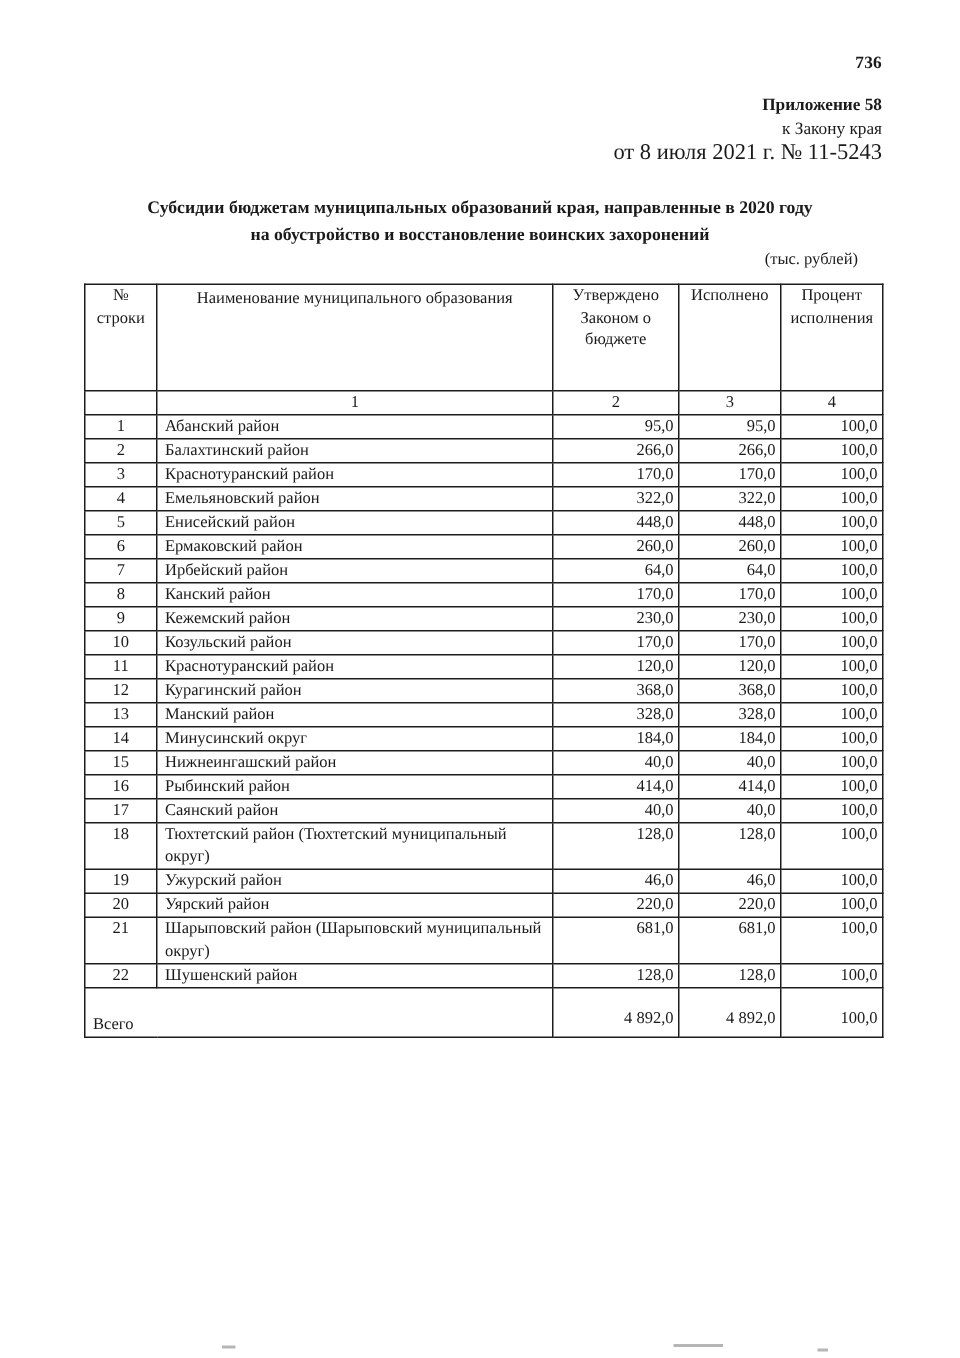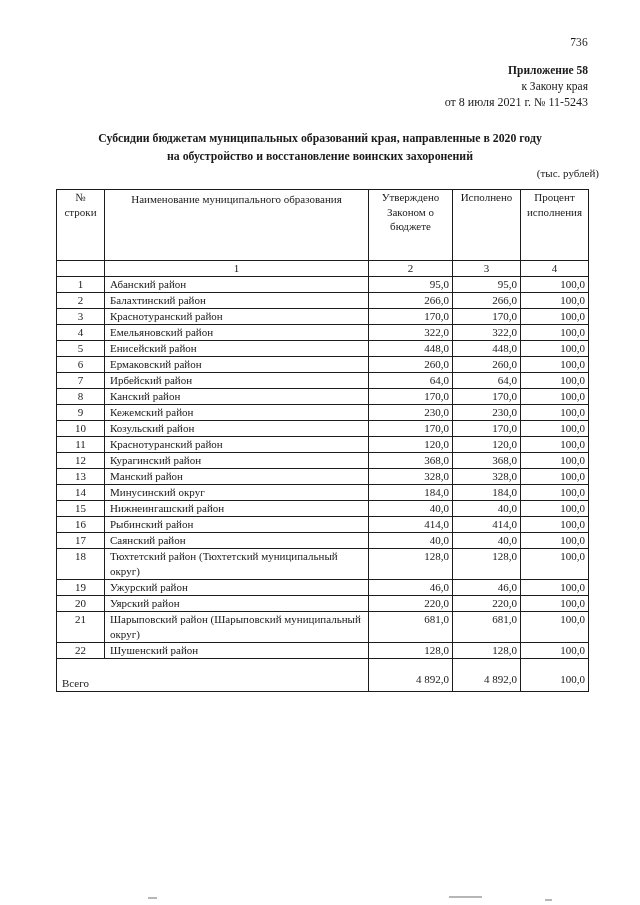--- a/index.html
+++ b/index.html
@@ -22,63 +22,63 @@
     width: 640px;
     height: 905px;
   }
 
   
   .page-number {
     position: absolute;
     top: 36px;
     right: 52px;
     font-size: 11.5px;
-    font-weight: normal;
+    font-weight: bold;
     letter-spacing: 0.2px;
     text-align: center;
   }
   .ref-block {
     position: absolute;
     top: 62px;
     right: 52px;
     text-align: right;
     line-height: 16px;
   }
   .ref-line-1 {
     font-size: 11.5px;
     font-weight: bold;
     display: block;
   }
   .ref-line-2 {
     font-size: 11.5px;
     display: block;
   }
   .ref-line-3 {
-    font-size: 12px;
+    font-size: 15px;
     display: block;
   }
 
   
   .doc-title {
     position: absolute;
     top: 130px;
     left: 62px;
     width: 516px;
     text-align: center;
     font-size: 11.8px;
     font-weight: bold;
     line-height: 17.5px;
   }
   .doc-title span { display: block; }
 
   
   .units-note {
     position: absolute;
     top: 167px;
-    right: 41px;
+    right: 68px;
     font-size: 11px;
   }
 
   
   .table-wrap {
     position: absolute;
     top: 189px;
     left: 56px;
     width: 532px;
   }

